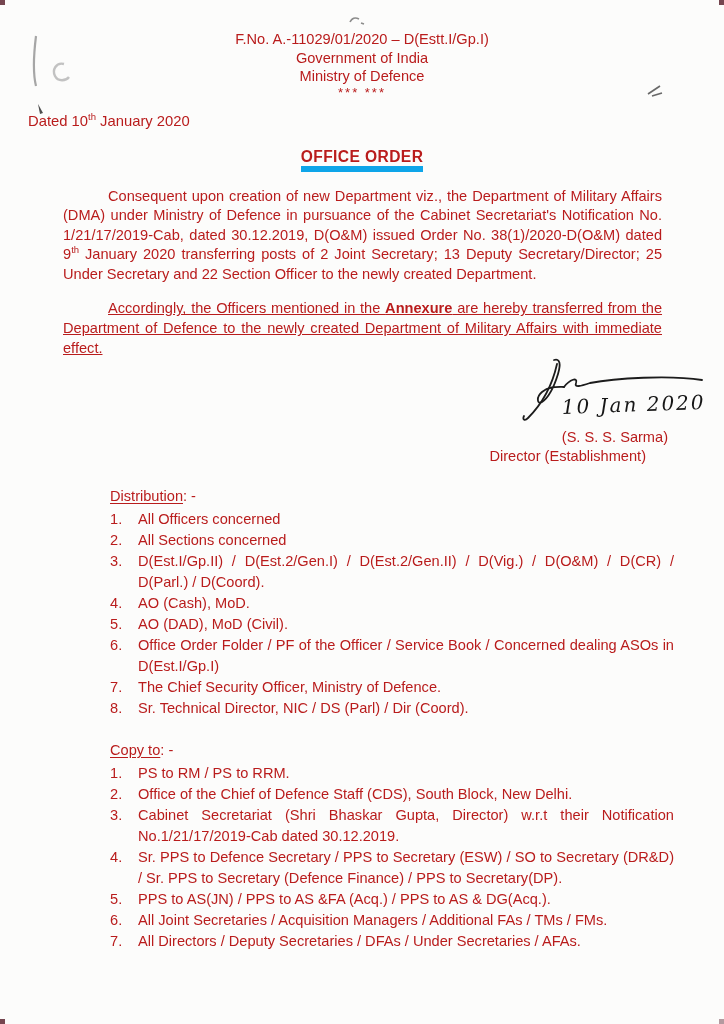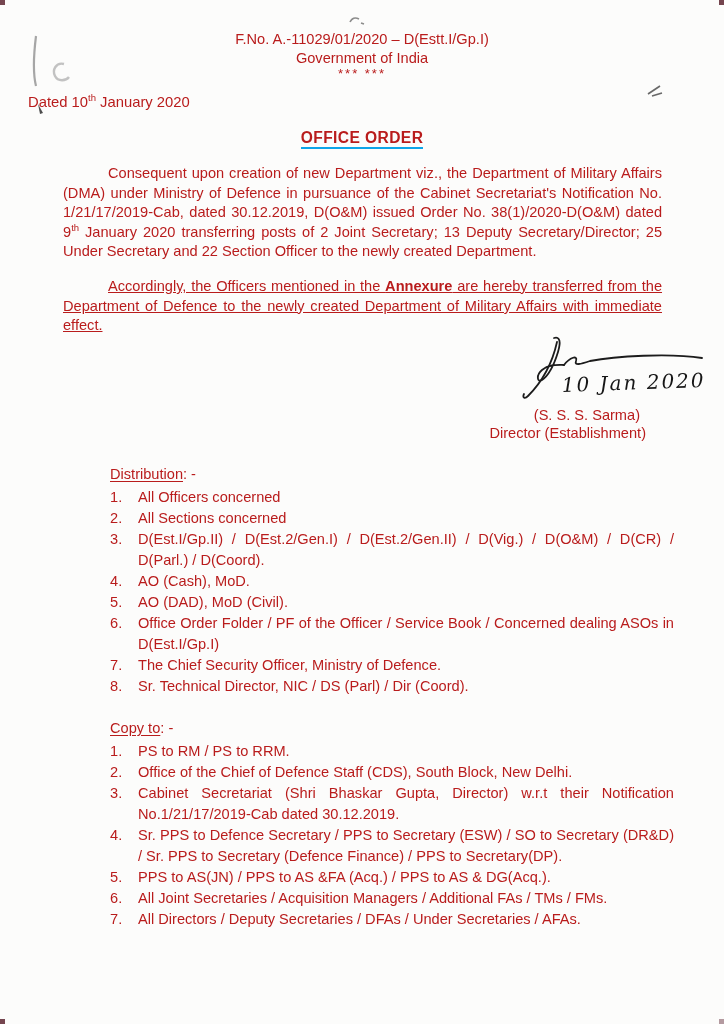--- a/index.html
+++ b/index.html
@@ -16,37 +16,37 @@
   
   .header{padding-top:30px;text-align:center;line-height:18.5px;font-size:14.6px;}
   .header .sep{letter-spacing:2px;font-size:13px;line-height:14px;}
   .date-line{
     padding-right:84px;margin-top:13px;font-size:14.8px;padding-left:28px;
   }
   sup{font-size:9.5px;vertical-align:super;line-height:0;}
   .title-row{text-align:center;margin-top:19px;}
   .doc-title{
     display:inline-block;font-weight:bold;font-size:15.6px;letter-spacing:.4px;
-    border-bottom:2px solid #0ea5e9;padding-bottom:0px;
+    border-bottom:6px solid #0ea5e9;padding-bottom:0px;
   }
   
   .para{
     margin:15px 62px 0 63px;
     text-align:justify;
     text-indent:45px;
     font-size:14.6px;
     line-height:19.6px;
   }
   .para.p2{text-decoration:underline;}
   .para.p3{margin-top:20px;}
   .bold{font-weight:bold;}
   
   .sig-zone{position:relative;height:64px;margin-top:2px;}
   .sig-svg{position:absolute;right:12px;top:-4px;}
-  .sig-name{text-align:right;padding-right:84px;font-size:14.6px;line-height:18.5px;margin-top:4px;}
+  .sig-name{text-align:right;padding-right:56px;font-size:14.6px;line-height:18.5px;margin-top:4px;}
   .sig-role{text-align:right;padding-right:78px;font-size:14.6px;line-height:18.5px;}
   
   .section{margin:0 50px 0 110px;font-size:14.6px;}
   .section.dist{margin-top:21px;}
   .section.copy{margin-top:21px;}
   .sec-head{line-height:21px;margin-bottom:2px;}
   .sec-head .u{text-decoration:underline;text-underline-offset:2px;}
   ol.doc-list{
     list-style:none;margin:1px 0 0 0;padding:0;
     counter-reset:item;
@@ -87,20 +87,21 @@
     <path d="M2,8 Q5,2 11,5 M13,9 l3,1" stroke="#6f6f6f" stroke-width="1.6" fill="none" opacity="0.8"></path>
   </svg>
 
   <svg class="artifact" style="left:644px;top:82px;" width="26" height="18" viewBox="0 0 26 18">
     <path d="M4,12 L16,4 M8,14 l10,-3" stroke="#4e4e4e" stroke-width="1.6" fill="none" opacity="0.85"></path>
   </svg>
 
   <div class="header">
     <div>F.No. A.-11029/01/2020 – D(Estt.I/Gp.I)</div>
     <div>Government of India</div>
+    <div>Ministry of Defence</div>
     <div class="sep">*** ***</div>
   </div>
 
   <div class="date-line"><span>Dated 10</span><sup>th</sup><span> January 2020</span></div>
 
   <div class="title-row">
     <span class="doc-title">OFFICE ORDER</span>
   </div>
 
   <p class="para p1"><span>Consequent upon creation of new Department viz., the Department of Military Affairs (DMA) under Ministry of Defence in pursuance of the Cabinet Secretariat's Notification No. 1/21/17/2019-Cab, dated 30.12.2019, D(O&amp;M) issued Order No. 38(1)/2020-D(O&amp;M) dated 9</span><sup>th</sup><span> January 2020 transferring posts of 2 Joint Secretary; 13 Deputy Secretary/Director; 25 Under Secretary and 22 Section Officer to the newly created Department.</span></p>

